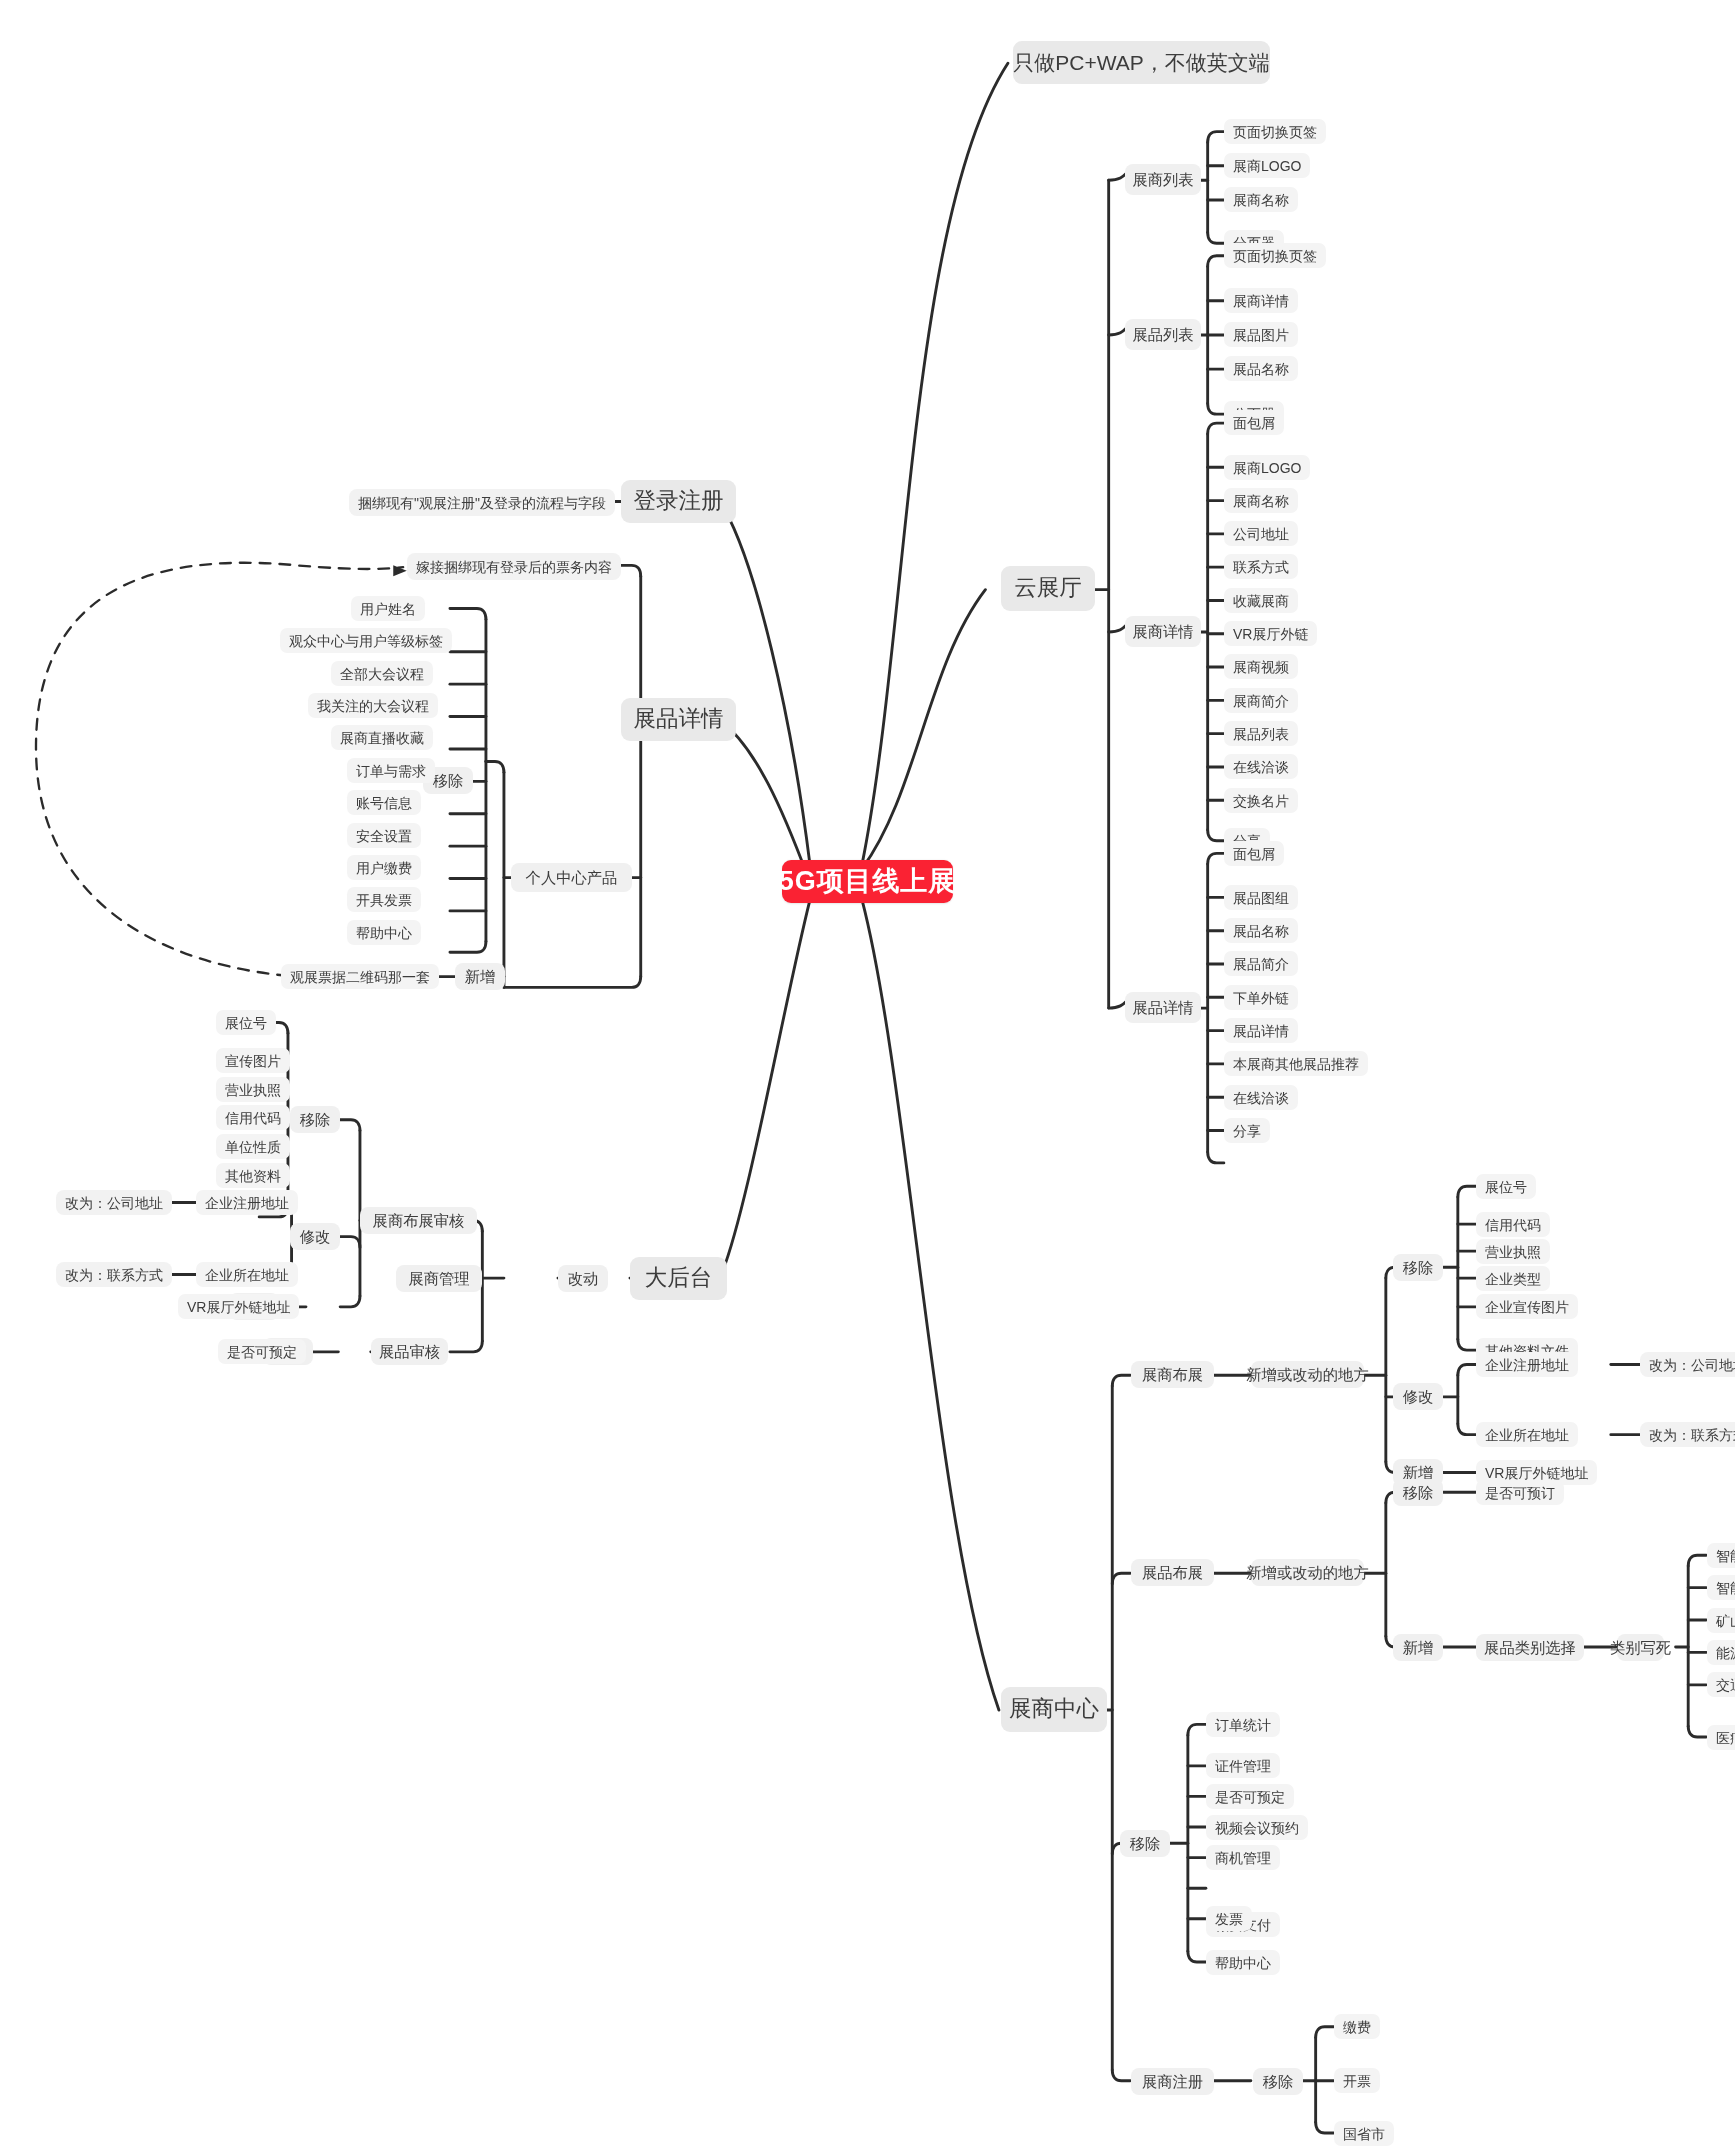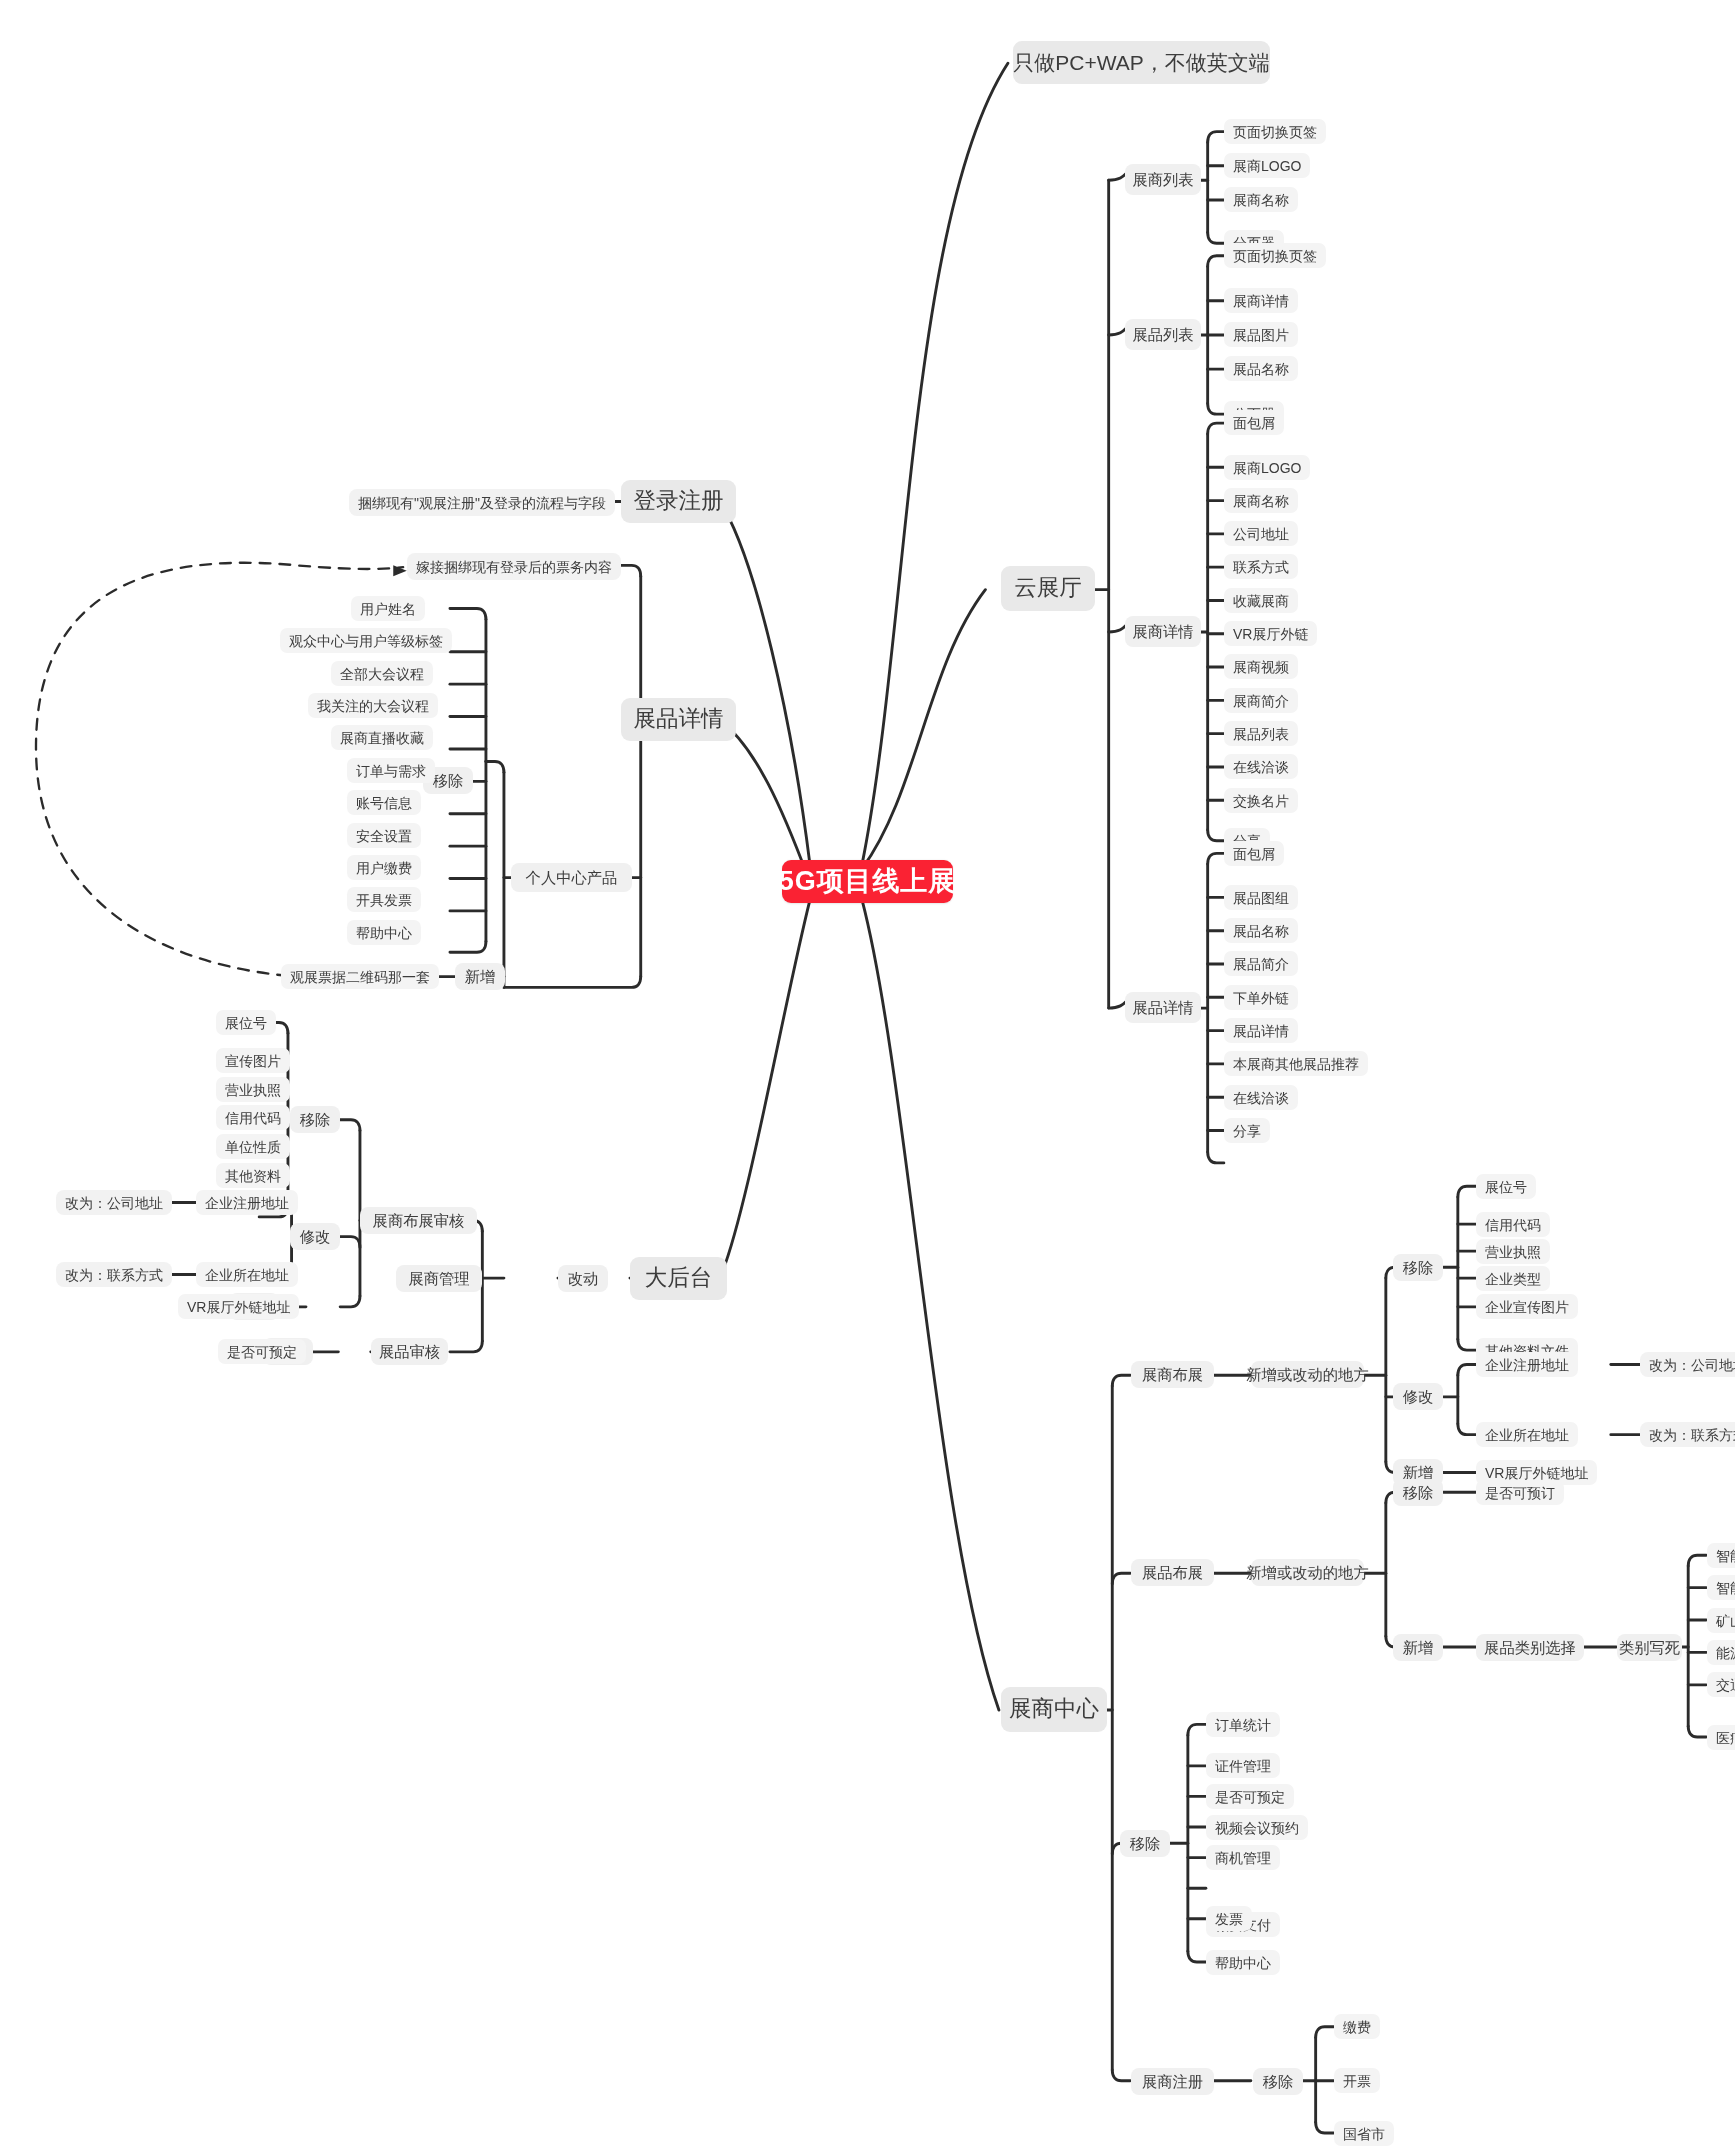--- a/index.html
+++ b/index.html
@@ -395,21 +395,21 @@
   <div class="node leaf" style="left:1476px;top:1422px;height:25px;">企业所在地址</div>
   <div class="node note" style="left:1640px;top:1352px;height:25px;">改为：公司地址</div>
   <div class="node note" style="left:1640px;top:1422px;height:25px;">改为：联系方式</div>
 
   <div class="node leaf" style="left:1476px;top:1460px;height:25px;">VR展厅外链地址</div>
 
   <div class="node lvl2" style="left:1393px;top:1479px;width:50px;height:27px;">移除</div>
   <div class="node lvl2" style="left:1393px;top:1634px;width:50px;height:27px;">新增</div>
   <div class="node leaf" style="left:1476px;top:1480px;height:25px;">是否可预订</div>
   <div class="node lvl2" style="left:1476px;top:1634px;width:108px;height:27px;">展品类别选择</div>
-  <div class="node lvl2" style="left:1617px;top:1634px;width:65px;height:27px;">类别写死</div>
+  <div class="node lvl2" style="left:1617px;top:1634px;width:47px;height:27px;">类别写死</div>
 
   <div class="node leaf" style="left:1707px;top:1543px;height:25px;">智能制造</div>
   <div class="node leaf" style="left:1707px;top:1575px;height:25px;">智能硬件</div>
   <div class="node leaf" style="left:1707px;top:1608px;height:25px;">矿山</div>
   <div class="node leaf" style="left:1707px;top:1640px;height:25px;">能源</div>
   <div class="node leaf" style="left:1707px;top:1672px;height:25px;">交通</div>
   <div class="node leaf" style="left:1707px;top:1725px;height:25px;">医疗</div>
 
   <div class="node lvl2" style="left:1120px;top:1830px;width:50px;height:27px;">移除</div>
 

